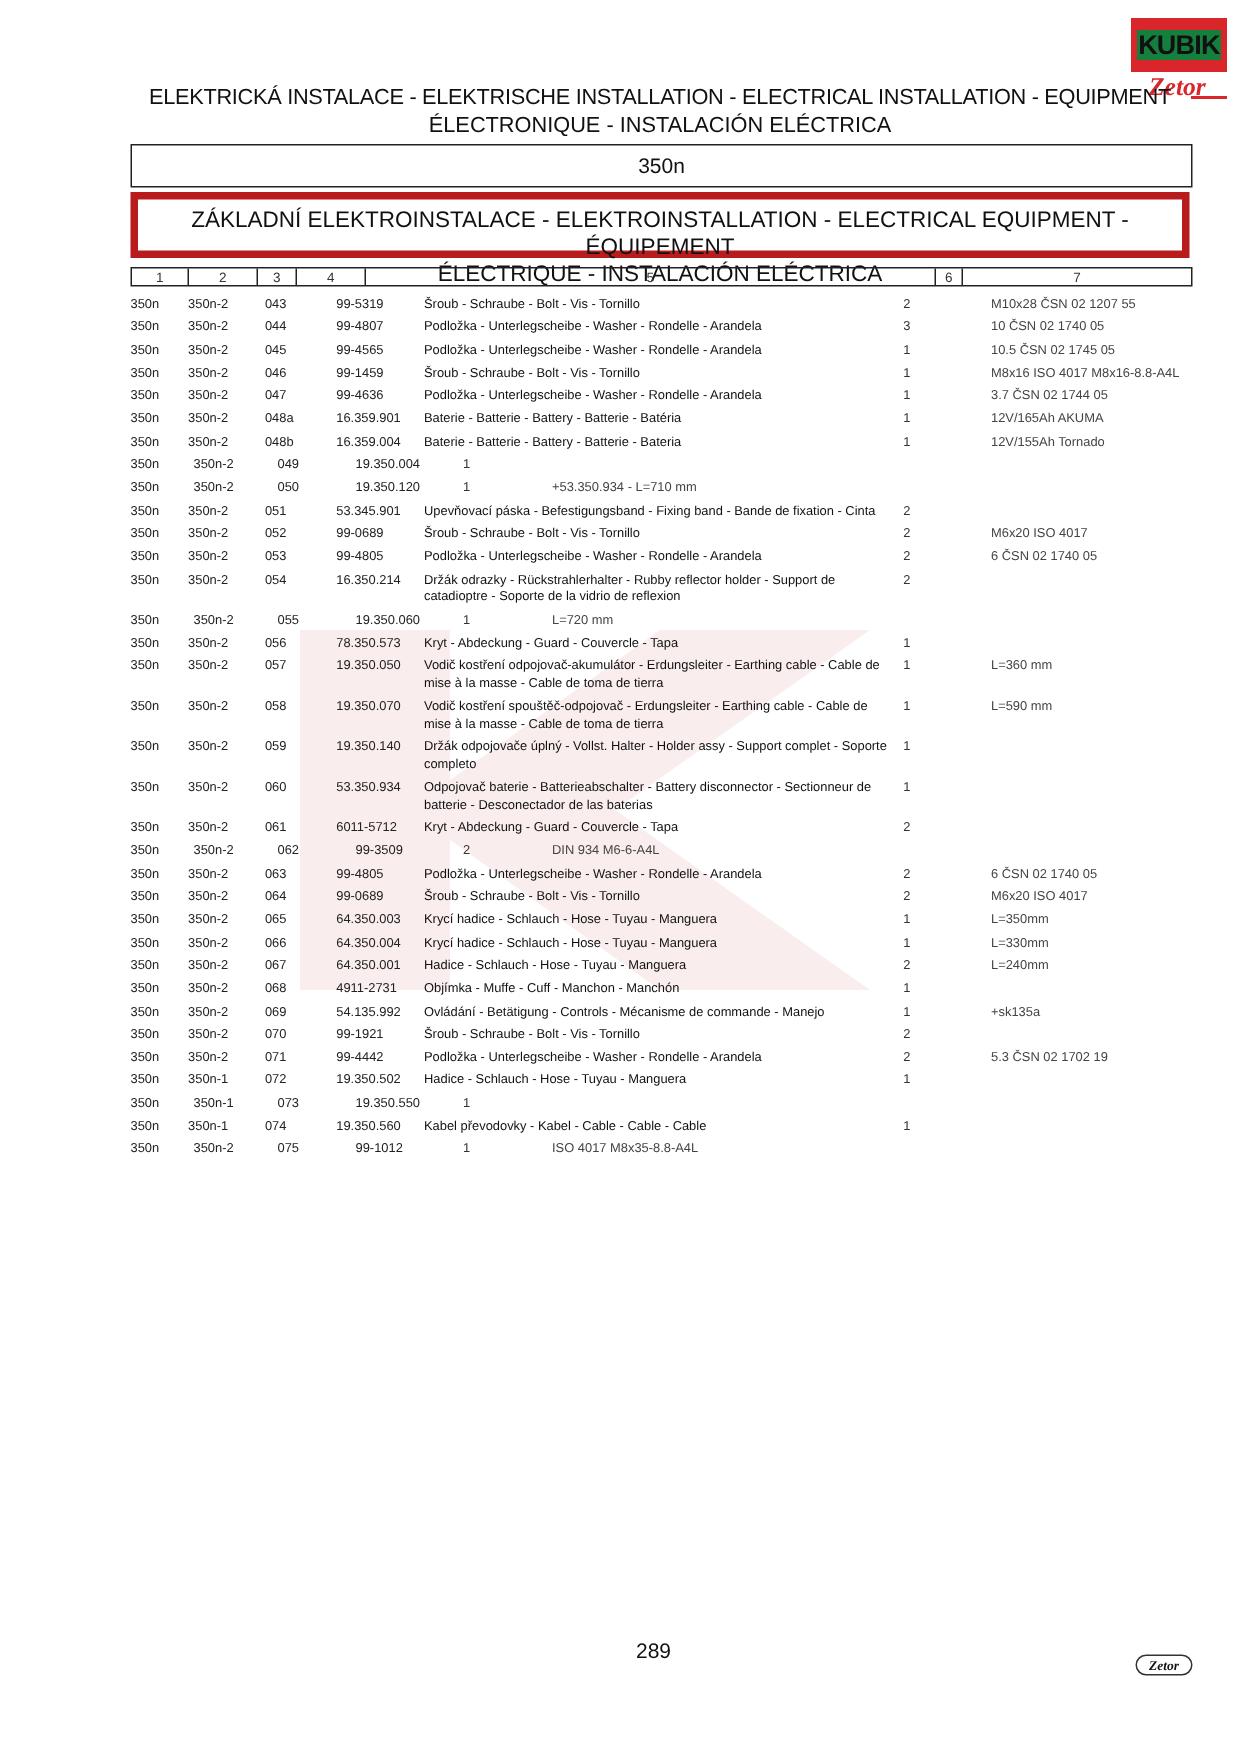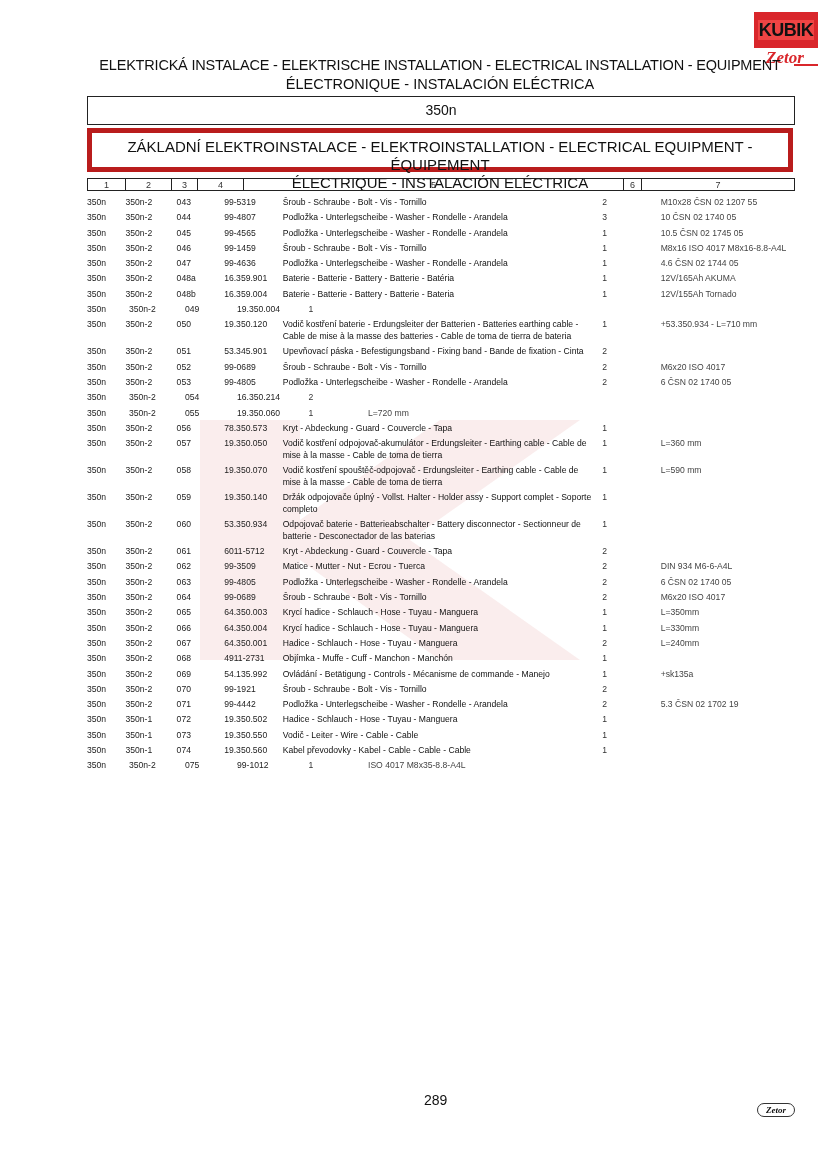--- a/index.html
+++ b/index.html
@@ -1,21 +1,21 @@
 <!DOCTYPE html>
 <html><head>
 <meta charset="utf-8">
 <style>
   html, body { margin:0; padding:0; background:#ffffff; }
   body { width:826px; height:1169px; position:relative; overflow:hidden;
          font-family:"Liberation Sans", sans-serif; color:#111; }
   .watermark { position:absolute; left:180px; top:400px; width:460px; height:300px; pointer-events:none; }
   .logo { position:absolute; left:754px; top:12px; width:64px; height:56px; }
   .logo .kbox { position:absolute; left:0; top:0; width:64px; height:36px; background:#d9262b; }
-  .logo .kword { position:absolute; left:4px; top:8px; width:56px; height:20px; background:#ef4444;
+  .logo .kword { position:absolute; left:4px; top:8px; width:56px; height:20px; background:#15803d;
                  font-family:"Liberation Sans", sans-serif; font-weight:bold; font-size:18px; line-height:20px;
                  text-align:center; letter-spacing:-0.5px; color:#111; }
   .logo .zetor { position:absolute; left:12px; top:36px; font-family:"Liberation Serif", serif;
                  font-style:italic; font-weight:bold; font-size:17px; color:#d9262b; }
   .logo .zline { position:absolute; left:40px; top:52px; width:24px; height:2px; background:#d9262b; }
   .title1 { position:absolute; left:0; top:57px; width:880px; text-align:center;
             font-size:14.5px; letter-spacing:-0.2px; }
   .title2 { position:absolute; left:0; top:76px; width:880px; text-align:center; font-size:14.5px; }
   .box350 { position:absolute; left:87px; top:96px; width:706px; height:27px; border:1px solid #222;
             text-align:center; font-size:14px; line-height:27px; }
@@ -112,21 +112,21 @@
       <div class="c6">1</div>
       <div class="c7">M8x16 ISO 4017 M8x16-8.8-A4L</div>
     </div>
     <div class="row">
       <div class="c1">350n</div>
       <div class="c2">350n-2</div>
       <div class="c3">047</div>
       <div class="c4">99-4636</div>
       <div class="c5">Podložka - Unterlegscheibe - Washer - Rondelle - Arandela</div>
       <div class="c6">1</div>
-      <div class="c7">4.6 ČSN 02 1744 05</div>
+      <div class="c7">3.7 ČSN 02 1744 05</div>
     </div>
     <div class="row">
       <div class="c1">350n</div>
       <div class="c2">350n-2</div>
       <div class="c3">048a</div>
       <div class="c4">16.359.901</div>
       <div class="c5">Baterie - Batterie - Battery - Batterie - Batéria</div>
       <div class="c6">1</div>
       <div class="c7">12V/165Ah AKUMA</div>
     </div>
@@ -145,21 +145,20 @@
       <div class="c3">049</div>
       <div class="c4">19.350.004</div>
       <div class="c6">1</div>
       <div class="c7"></div>
     </div>
     <div class="row">
       <div class="c1">350n</div>
       <div class="c2">350n-2</div>
       <div class="c3">050</div>
       <div class="c4">19.350.120</div>
-      <div class="c5">Vodič kostření baterie - Erdungsleiter der Batterien - Batteries earthing cable - Cable de mise à la masse des batteries - Cable de toma de tierra de bateria</div>
       <div class="c6">1</div>
       <div class="c7">+53.350.934 - L=710 mm</div>
     </div>
     <div class="row">
       <div class="c1">350n</div>
       <div class="c2">350n-2</div>
       <div class="c3">051</div>
       <div class="c4">53.345.901</div>
       <div class="c5">Upevňovací páska - Befestigungsband - Fixing band - Bande de fixation - Cinta</div>
       <div class="c6">2</div>
@@ -181,20 +180,21 @@
       <div class="c4">99-4805</div>
       <div class="c5">Podložka - Unterlegscheibe - Washer - Rondelle - Arandela</div>
       <div class="c6">2</div>
       <div class="c7">6 ČSN 02 1740 05</div>
     </div>
     <div class="row">
       <div class="c1">350n</div>
       <div class="c2">350n-2</div>
       <div class="c3">054</div>
       <div class="c4">16.350.214</div>
+      <div class="c5">Držák odrazky - Rückstrahlerhalter - Rubby reflector holder - Support de catadioptre - Soporte de la vidrio de reflexion</div>
       <div class="c6">2</div>
       <div class="c7"></div>
     </div>
     <div class="row">
       <div class="c1">350n</div>
       <div class="c2">350n-2</div>
       <div class="c3">055</div>
       <div class="c4">19.350.060</div>
       <div class="c6">1</div>
       <div class="c7">L=720 mm</div>
@@ -251,21 +251,20 @@
       <div class="c4">6011-5712</div>
       <div class="c5">Kryt - Abdeckung - Guard - Couvercle - Tapa</div>
       <div class="c6">2</div>
       <div class="c7"></div>
     </div>
     <div class="row">
       <div class="c1">350n</div>
       <div class="c2">350n-2</div>
       <div class="c3">062</div>
       <div class="c4">99-3509</div>
-      <div class="c5">Matice - Mutter - Nut - Ecrou - Tuerca</div>
       <div class="c6">2</div>
       <div class="c7">DIN 934 M6-6-A4L</div>
     </div>
     <div class="row">
       <div class="c1">350n</div>
       <div class="c2">350n-2</div>
       <div class="c3">063</div>
       <div class="c4">99-4805</div>
       <div class="c5">Podložka - Unterlegscheibe - Washer - Rondelle - Arandela</div>
       <div class="c6">2</div>
@@ -350,21 +349,20 @@
       <div class="c4">19.350.502</div>
       <div class="c5">Hadice - Schlauch - Hose - Tuyau - Manguera</div>
       <div class="c6">1</div>
       <div class="c7"></div>
     </div>
     <div class="row">
       <div class="c1">350n</div>
       <div class="c2">350n-1</div>
       <div class="c3">073</div>
       <div class="c4">19.350.550</div>
-      <div class="c5">Vodič - Leiter - Wire - Cable - Cable</div>
       <div class="c6">1</div>
       <div class="c7"></div>
     </div>
     <div class="row">
       <div class="c1">350n</div>
       <div class="c2">350n-1</div>
       <div class="c3">074</div>
       <div class="c4">19.350.560</div>
       <div class="c5">Kabel převodovky - Kabel - Cable - Cable - Cable</div>
       <div class="c6">1</div>

